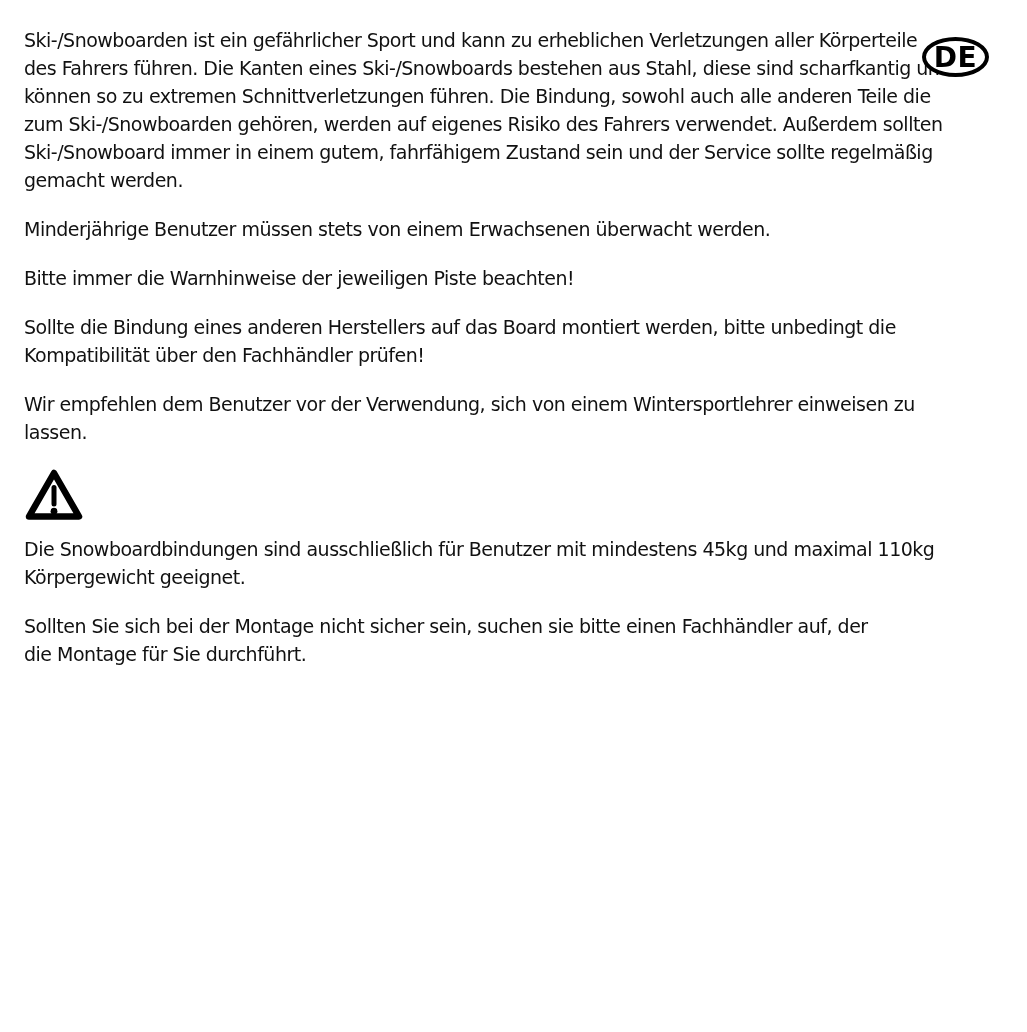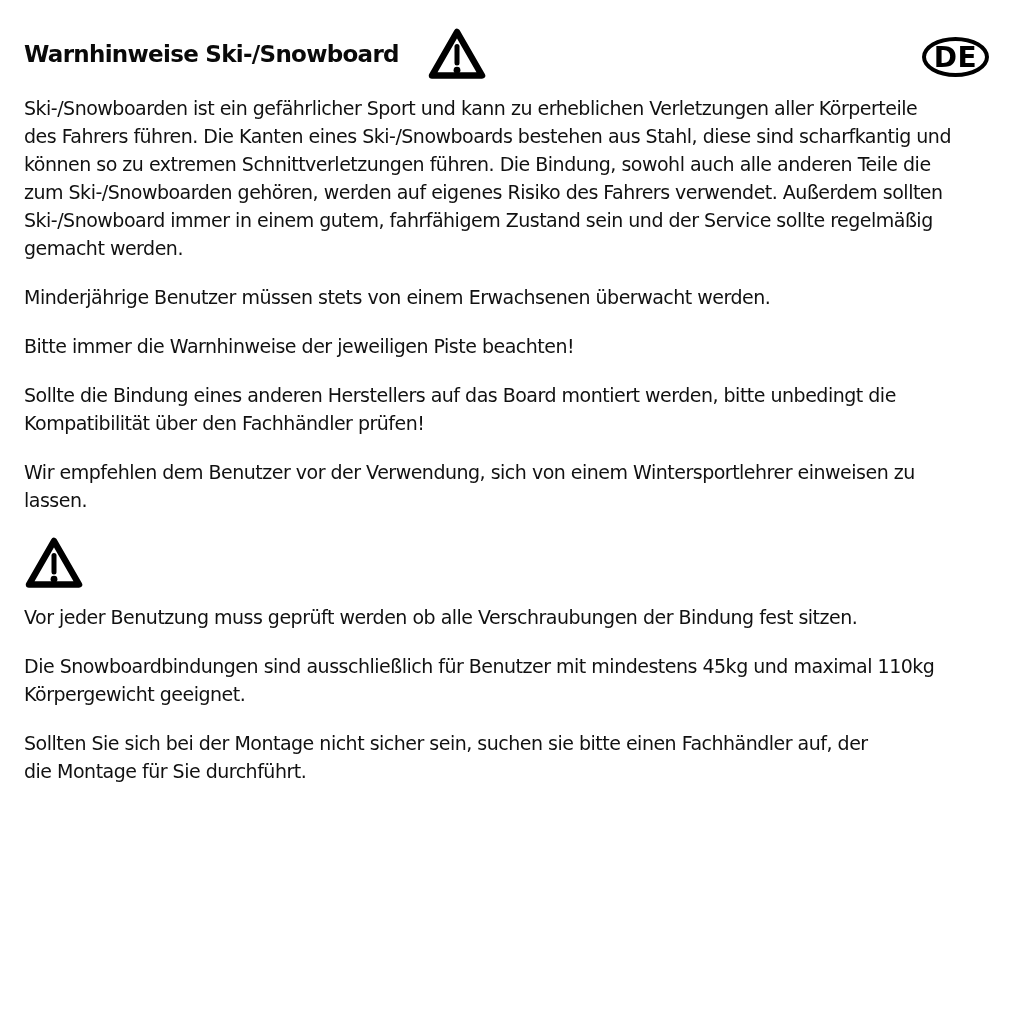--- a/index.html
+++ b/index.html
@@ -56,28 +56,20 @@
   }
 </style>
 </head>
 <body>
 
 <div class="page">
 
   <div class="lang-badge">DE</div>
 
   <section class="section section--ski">
-    <h1 class="section-title">
-      <span>Warnhinweise Ski-/Snowboard</span>
-      <svg class="warn-icon" width="60" height="54" viewBox="0 0 60 54" aria-hidden="true">
-        <path d="M30 5 L55 48.5 L5 48.5 Z" fill="none" stroke="#000" stroke-width="6.5" stroke-linejoin="round"></path>
-        <path d="M30 19.5 L30 36" stroke="#000" stroke-width="5" stroke-linecap="round" fill="none"></path>
-        <circle cx="30" cy="43.2" r="3.4" fill="#000"></circle>
-      </svg>
-    </h1>
 
     <p class="para">Ski-/Snowboarden ist ein gefährlicher Sport und kann zu erheblichen Verletzungen aller Körperteile
 des Fahrers führen. Die Kanten eines Ski-/Snowboards bestehen aus Stahl, diese sind scharfkantig und
 können so zu extremen Schnittverletzungen führen. Die Bindung, sowohl auch alle anderen Teile die
 zum Ski-/Snowboarden gehören, werden auf eigenes Risiko des Fahrers verwendet. Außerdem sollten
 Ski-/Snowboard immer in einem gutem, fahrfähigem Zustand sein und der Service sollte regelmäßig
 gemacht werden.</p>
     <p class="para">Minderjährige Benutzer müssen stets von einem Erwachsenen überwacht werden.</p>
     <p class="para">Bitte immer die Warnhinweise der jeweiligen Piste beachten!</p>
     <p class="para">Sollte die Bindung eines anderen Herstellers auf das Board montiert werden, bitte unbedingt die
@@ -88,20 +80,19 @@
 
   <section class="section section--bindung">
     <h1 class="section-title">
       <svg class="warn-icon" width="60" height="54" viewBox="0 0 60 54" aria-hidden="true">
         <path d="M30 5 L55 48.5 L5 48.5 Z" fill="none" stroke="#000" stroke-width="6.5" stroke-linejoin="round"></path>
         <path d="M30 19.5 L30 36" stroke="#000" stroke-width="5" stroke-linecap="round" fill="none"></path>
         <circle cx="30" cy="43.2" r="3.4" fill="#000"></circle>
       </svg>
     </h1>
 
-    <p class="para">Vor jeder Benutzung muss geprüft werden ob alle Verschraubungen der Bindung fest sitzen.</p>
     <p class="para">Die Snowboardbindungen sind ausschließlich für Benutzer mit mindestens 45kg und maximal 110kg
 Körpergewicht geeignet.</p>
     <p class="para">Sollten Sie sich bei der Montage nicht sicher sein, suchen sie bitte einen Fachhändler auf, der
 die Montage für Sie durchführt.</p>
   </section>
 
 </div>
 
 </body></html>

